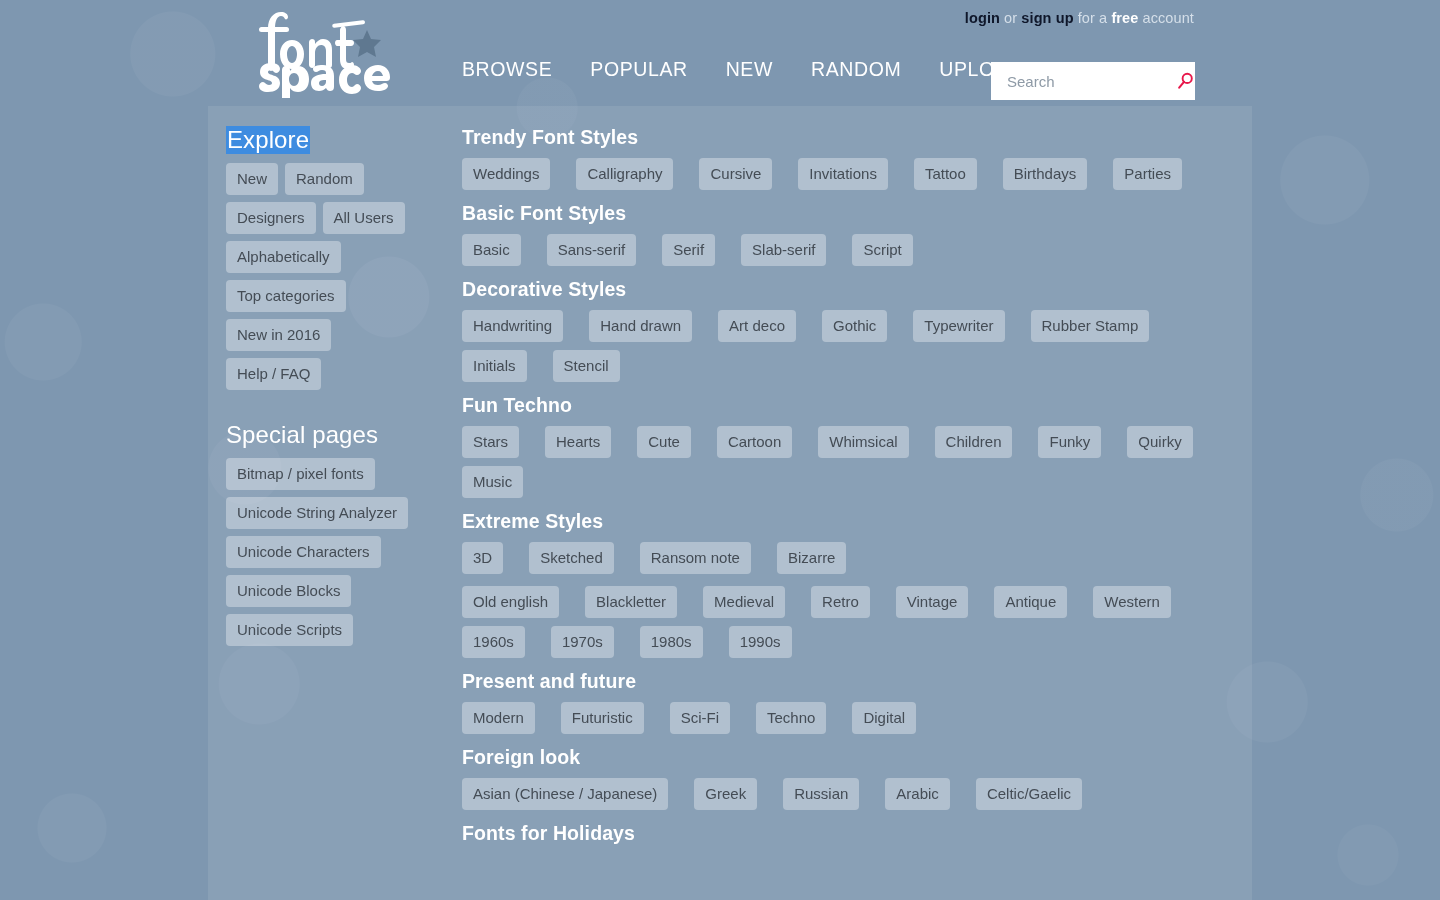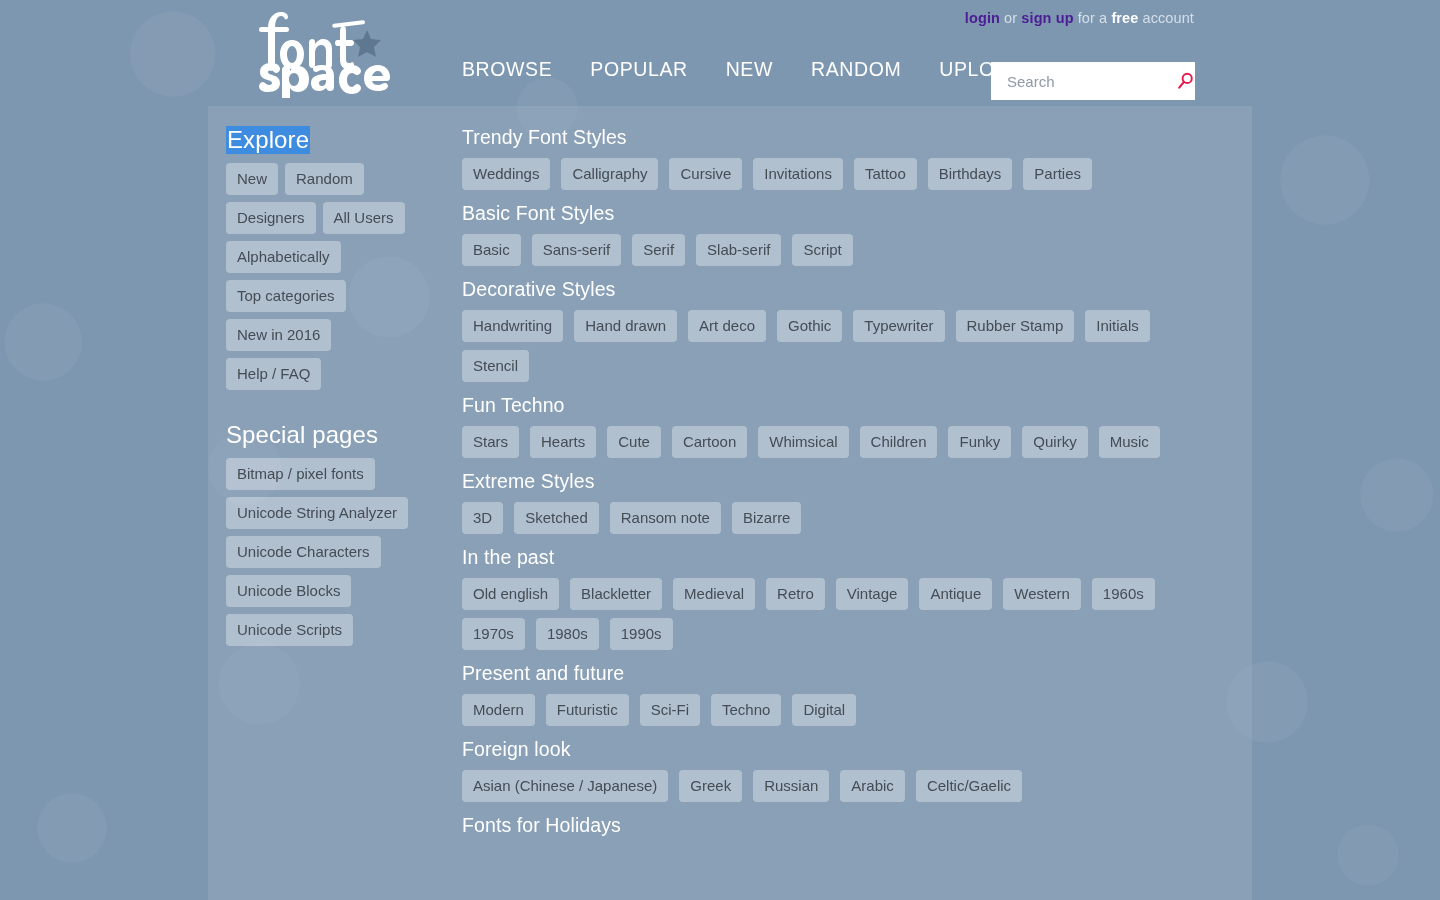--- a/index.html
+++ b/index.html
@@ -40,21 +40,21 @@
     width: 140px; height: 92px;
     display: block;
   }
 
   .account-line {
     position: absolute; right: 246px; top: 10px;
     font-size: 14.5px; color: #dfe7ef;
     letter-spacing: 0.1px;
     white-space: nowrap;
   }
-  .account-line a { color: #4c1d95; text-decoration: none; font-weight: bold; }
+  .account-line a { color: #0f172a; text-decoration: none; font-weight: bold; }
   .account-line .plain { color: #d5dfe9; font-weight: normal; }
   .account-line .strong { color: #ffffff; font-weight: bold; }
 
   .nav {
     position: absolute; left: 462px; top: 58px;
     display: flex; align-items: flex-start; gap: 0;
   }
   .nav a {
     color: #ffffff; text-decoration: none;
     font-size: 19.5px; letter-spacing: 0.6px;
@@ -118,24 +118,24 @@
     text-decoration: none;
     white-space: nowrap;
   }
 
   
   .main {
     position: absolute; left: 254px; top: 20px; width: 780px;
   }
   .sec { margin-bottom: 12px; }
   .sec-title {
-    font-size: 19.5px; color: #ffffff; font-weight: normal;
+    font-size: 19.5px; color: #ffffff; font-weight: bold;
     margin: 0 0 9px 0; letter-spacing: 0.1px;
   }
-  .sec-tags { display: flex; flex-wrap: wrap; gap: 8px 11px; max-width: 740px; }
+  .sec-tags { display: flex; flex-wrap: wrap; gap: 8px 26px; max-width: 740px; }
 
   .sec.clipped { overflow: hidden; }
 </style>
 </head>
 <body>
 
 <div class="page">
 
   <div class="topbar">
 
@@ -289,21 +289,20 @@
         <section class="sec">
           <h2 class="sec-title">Extreme Styles</h2>
           <div class="sec-tags">
             <a class="pill" href="#">3D</a>
             <a class="pill" href="#">Sketched</a>
             <a class="pill" href="#">Ransom note</a>
             <a class="pill" href="#">Bizarre</a>
           </div>
         </section>
         <section class="sec">
-          <h2 class="sec-title">In the past</h2>
           <div class="sec-tags">
             <a class="pill" href="#">Old english</a>
             <a class="pill" href="#">Blackletter</a>
             <a class="pill" href="#">Medieval</a>
             <a class="pill" href="#">Retro</a>
             <a class="pill" href="#">Vintage</a>
             <a class="pill" href="#">Antique</a>
             <a class="pill" href="#">Western</a>
             <a class="pill" href="#">1960s</a>
             <a class="pill" href="#">1970s</a>

